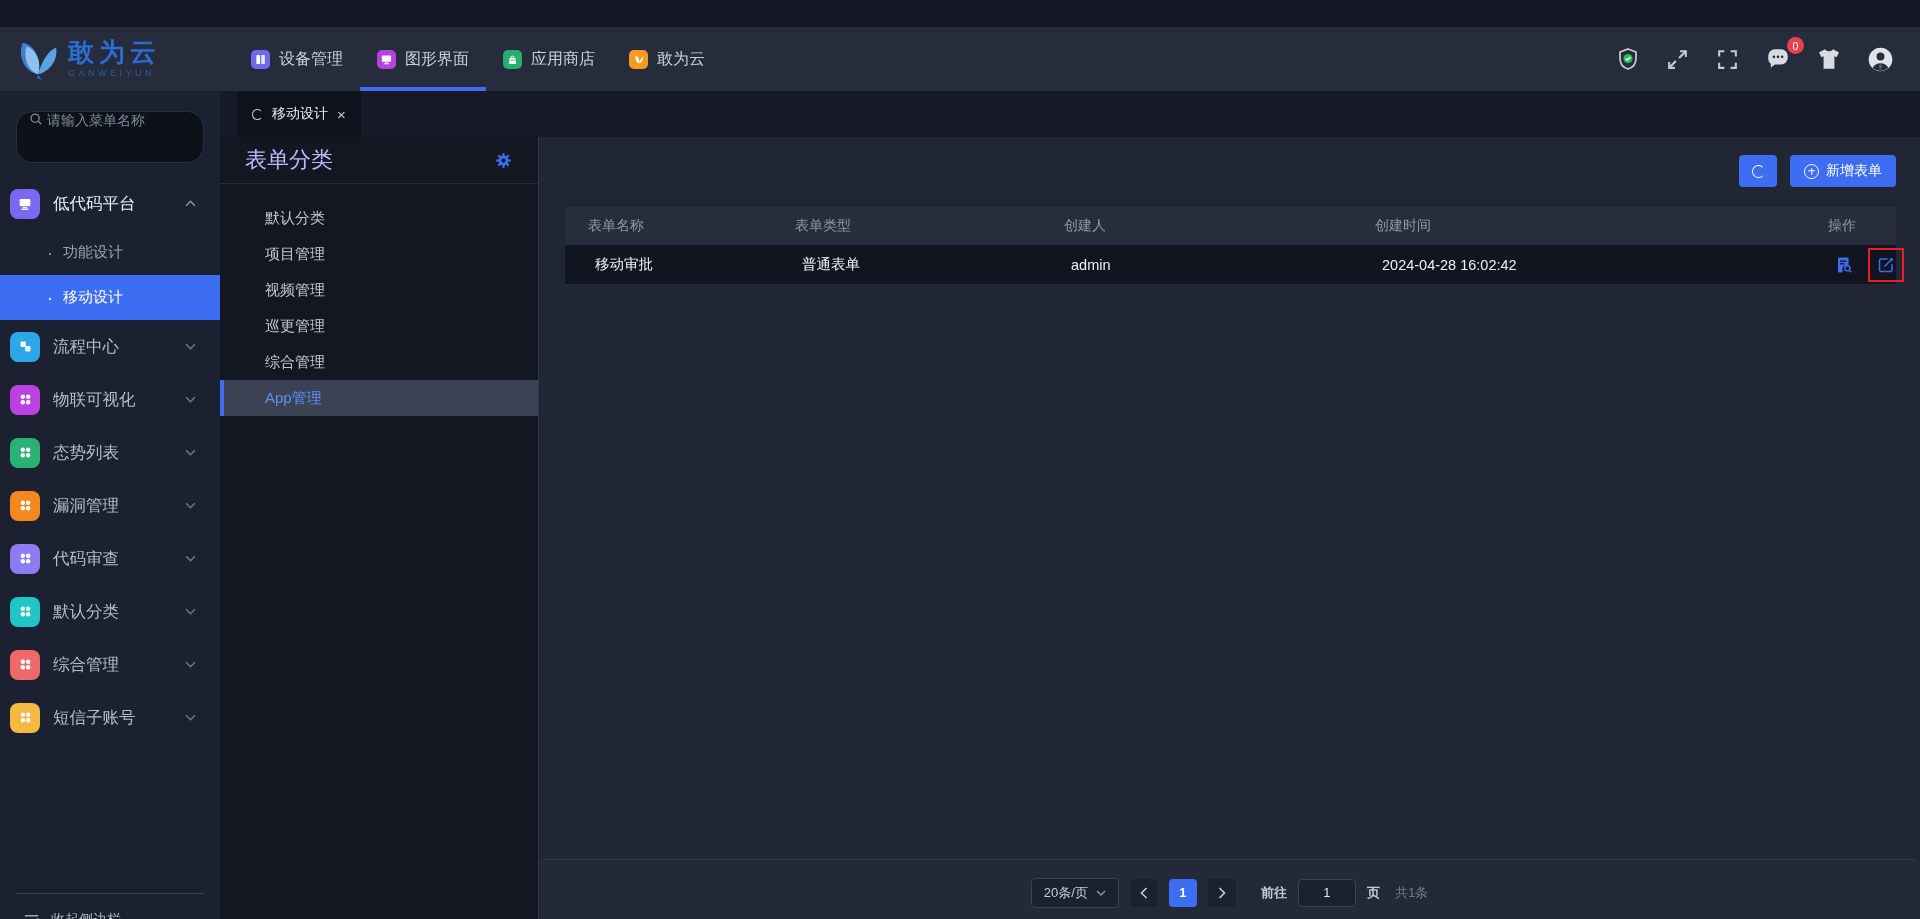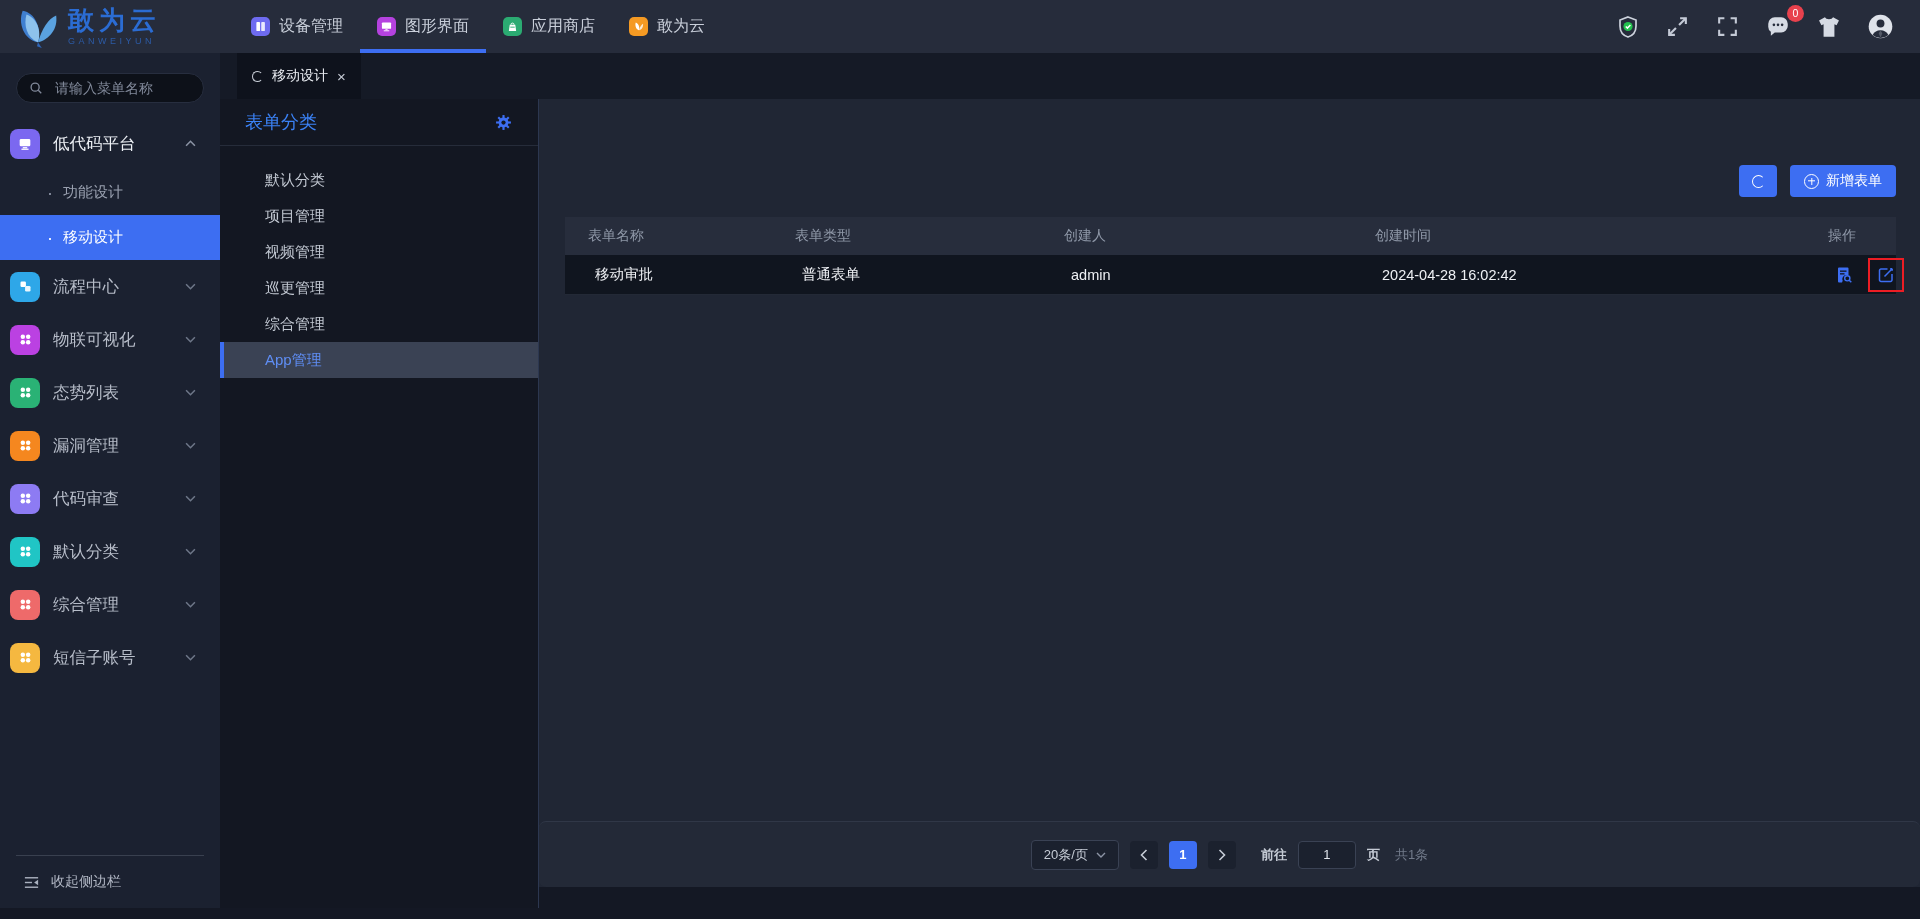--- a/index.html
+++ b/index.html
@@ -1,39 +1,39 @@
 <!DOCTYPE html>
 <html><head>
 <meta charset="utf-8">
 <style>
   * { margin:0; padding:0; box-sizing:border-box; }
   html,body { width:1920px; height:919px; overflow:hidden; }
   body { background:#141824; font-family:"Liberation Sans","DejaVu Sans",sans-serif; color:#c9cfda; }
 
   
-  .topbar { height:53px; background:#262c3b; display:flex; align-items:stretch; }
+  .topbar { height:64px; background:#262c3b; display:flex; align-items:stretch;margin-top:27px; }
   .logo { width:220px; display:flex; align-items:center; gap:8px; padding-left:14px; }
   .logo-text { display:flex; flex-direction:column; line-height:1.05; }
   .logo-title { color:#2b6cd3; font-size:26px; font-weight:bold; letter-spacing:5px; }
   .logo-sub { color:#2c5ba6; font-size:9px; letter-spacing:3.5px; margin-top:3px; }
   .topnav { display:flex; align-items:stretch; margin-left:14px; }
   .nav-item { display:flex; align-items:center; gap:9px; padding:0 17px; position:relative; cursor:pointer; font-size:16px; color:#c9cfda; }
   .nav-ic { width:19px; height:19px; border-radius:5px; display:flex; align-items:center; justify-content:center; flex:none; }
   .nav-underline { position:absolute; left:0; right:0; bottom:0; height:4px; display:none; }
   .nav-item.active .nav-underline { display:block; }
   .top-actions { margin-left:auto; display:flex; align-items:center; gap:25px; padding-right:26px; }
   .top-actions .icon-btn { position:relative; display:flex; align-items:center; cursor:pointer; }
   .badge { position:absolute; top:-9px; right:-13px; min-width:17px; height:17px; padding:0 4px; border-radius:9px; background:#e8414d; color:#fff; font-size:10.5px; display:flex; align-items:center; justify-content:center; }
 
   
   .lower { display:flex; height:855px; }
 
   
   .sidebar { width:220px; background:#1b2130; display:flex; flex-direction:column; flex:none; }
-  .side-search { margin:20px 16px 14px 16px; height:30px; background:#0d1119; border:1px solid #272e3f; border-radius:17px; display:flex; align-items:center; gap:12px; padding:0 12px; }
+  .side-search { margin:20px 16px 14px 16px; height:52px; background:#0d1119; border:1px solid #272e3f; border-radius:17px; display:flex; align-items:flex-start; gap:4px; padding:0 12px; }
   .side-search input { flex:1; background:transparent; border:none; outline:none; color:#aab1bf; font-size:14px; font-family:inherit; width:100%; }
   .side-search input::placeholder { color:#828a9b; }
   .side-menu { flex:1; overflow:hidden; }
   .group-item { height:53px; display:flex; align-items:center; gap:13px; padding:0 10px; cursor:pointer; }
   .group-ic { width:30px; height:30px; border-radius:8px; flex:none; display:flex; align-items:center; justify-content:center; }
   .group-label { font-size:16.5px; color:#b7bdc9; flex:1; }
   .group-item.bright .group-label { color:#eef1f6; }
   .child-item { height:45px; display:flex; align-items:center; gap:10px; padding-left:47px; font-size:15px; color:#99a0af; cursor:pointer; }
   .child-item .dot { color:#8f97a8; font-size:18px; line-height:1; }
   .child-item.active { color:#fff; }
@@ -47,31 +47,31 @@
   .tabbar { height:46px; background:#151a26; display:flex; align-items:stretch; }
   .tab { margin-left:17px; height:46px; background:#0e121c; display:flex; align-items:center; gap:9px; padding:0 15px; font-size:14px; color:#e9ecf1; cursor:pointer; }
   .c-arc { width:11px; height:11px; border:1.6px solid #c7ccd6; border-right-color:transparent; border-radius:50%; display:inline-block; }
   .tab-close { color:#c7ccd6; font-size:15px; line-height:1; cursor:pointer; }
 
   
   .content-body { flex:1; display:flex; min-height:0; }
 
   .cat-panel { width:319px; flex:none; background:#131722; border-right:1px solid #2c3750; display:flex; flex-direction:column; }
   .cat-header { height:47px; flex:none; display:flex; align-items:center; justify-content:space-between; padding:0 26px 0 25px; border-bottom:1px solid #262c3a; }
-  .cat-title { color:#3b82f6; font-size:18px; }
+  .cat-title { color:#c4b5fd; font-size:22px; }
   .cat-list { padding-top:16px; }
   .cat-item { height:36px; display:flex; align-items:center; padding-left:41px; font-size:15px; color:#c2c8d2; border-left:4px solid transparent; cursor:pointer; margin-bottom:0; }
   .cat-item.active { background:#3a4254; color:#5f8ef5; }
 
   .main { flex:1; min-width:0; background:#202634; display:flex; flex-direction:column; }
   .toolbar { display:flex; align-items:center; padding:18px 24px 12px 26px; }
   .main-search { width:282px; height:34px; background:#12161f; border:1px solid #3b4252; border-radius:4px; display:flex; align-items:center; gap:8px; padding:0 11px; }
   .main-search input { flex:1; background:transparent; border:none; outline:none; color:#aab1bf; font-size:14px; font-family:inherit; width:100%; }
   .main-search input::placeholder { color:#81889a; }
-  .toolbar-right { margin-left:auto; display:flex; align-items:center; gap:13px;margin-top:48px; }
+  .toolbar-right { margin-left:auto; display:flex; align-items:center; gap:13px; }
   .btn { height:32px; border:none; border-radius:4px; color:#fff; display:flex; align-items:center; justify-content:center; cursor:pointer; font-family:inherit; }
   .btn.refresh { width:38px; }
   .btn.refresh .c-arc { border-color:#fff; border-right-color:transparent; width:13px; height:13px; border-width:1.8px; }
   .btn.add { padding:0 14px; gap:7px; font-size:14px; }
   .plus-circle { width:15px; height:15px; border:1.4px solid #fff; border-radius:50%; position:relative; flex:none; }
   .plus-circle::before { content:""; position:absolute; left:50%; top:3px; bottom:3px; width:1.4px; background:#fff; transform:translateX(-50%); }
   .plus-circle::after { content:""; position:absolute; top:50%; left:3px; right:3px; height:1.4px; background:#fff; transform:translateY(-50%); }
 
   .table-wrap { margin:8px 24px 0 26px; }
   .t-row { display:grid; grid-template-columns:171px 233px 275px 417px 1fr; align-items:center;gap:36px; }

